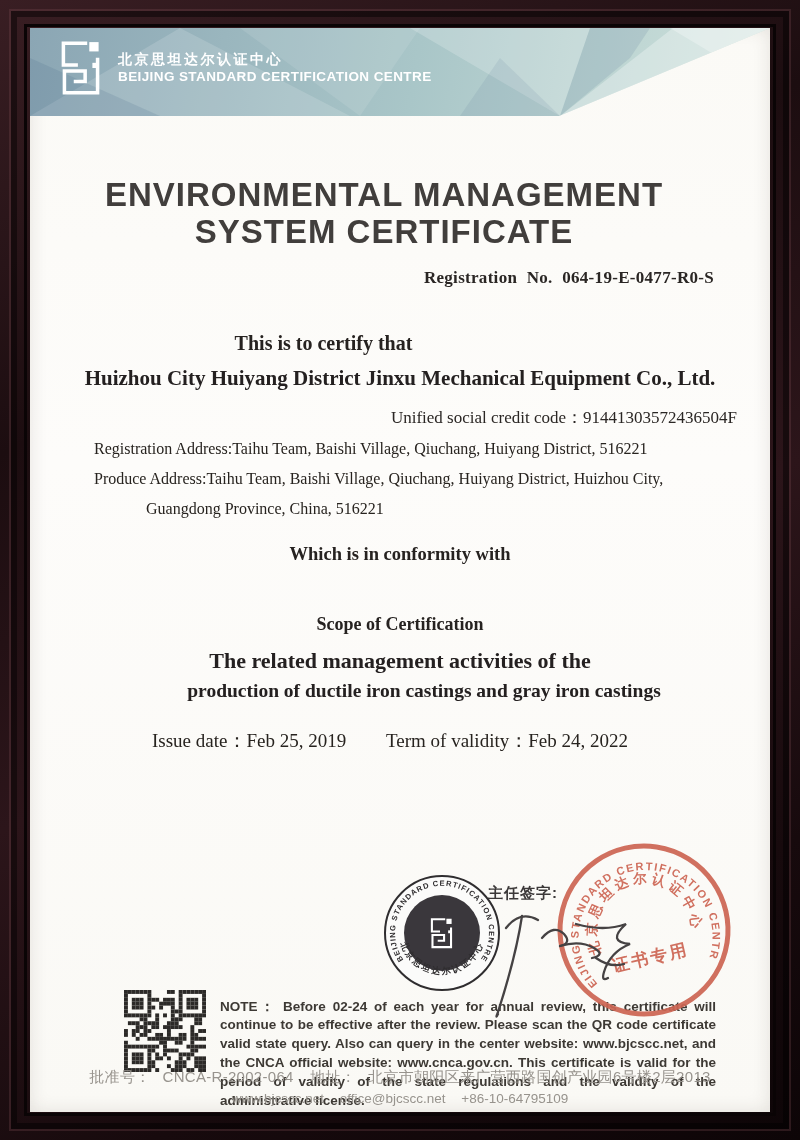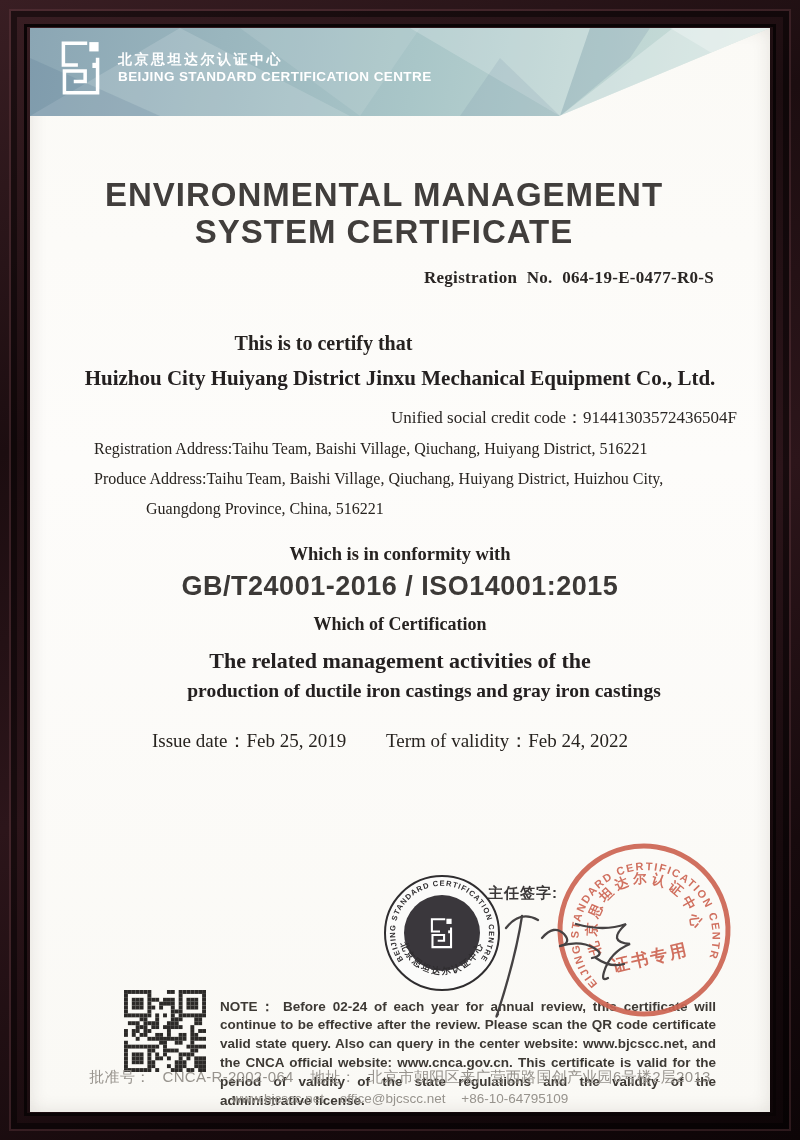--- a/index.html
+++ b/index.html
@@ -147,22 +147,21 @@
   <div class="regline">Registration No. 064-19-E-0477-R0-S</div>
 
   <div class="certify-intro">This is to certify that</div>
   <div class="company">Huizhou City Huiyang District Jinxu Mechanical Equipment Co., Ltd.</div>
   <div class="creditline"><span>Unified social credit code：</span><span>91441303572436504F</span></div>
   <div class="addr addr1">Registration Address:Taihu Team, Baishi Village, Qiuchang, Huiyang District, 516221</div>
   <div class="addr addr2">Produce Address:Taihu Team, Baishi Village, Qiuchang, Huiyang District, Huizhou City,</div>
   <div class="addr addr3">Guangdong Province, China, 516221</div>
 
   <div class="conf-intro">Which is in conformity with</div>
-  <div class="standard">GB/T24001-2016 / ISO14001:2015</div>
-  <div class="scope-head">Which of Certification</div>
+  <div class="scope-head">Scope of Certification</div>
   <div class="scope1">The related management activities of the</div>
   <div class="scope2">production of ductile iron castings and gray iron castings</div>
 
   <div class="dates">
     <span class="issue"><span>Issue date：</span><span>Feb 25, 2019</span></span>
     <span class="validity"><span>Term of validity：</span><span>Feb 24, 2022</span></span>
   </div>
 
   <div class="black-seal">
     <svg viewBox="0 0 120 120" width="120" height="120" class="seal-text">

